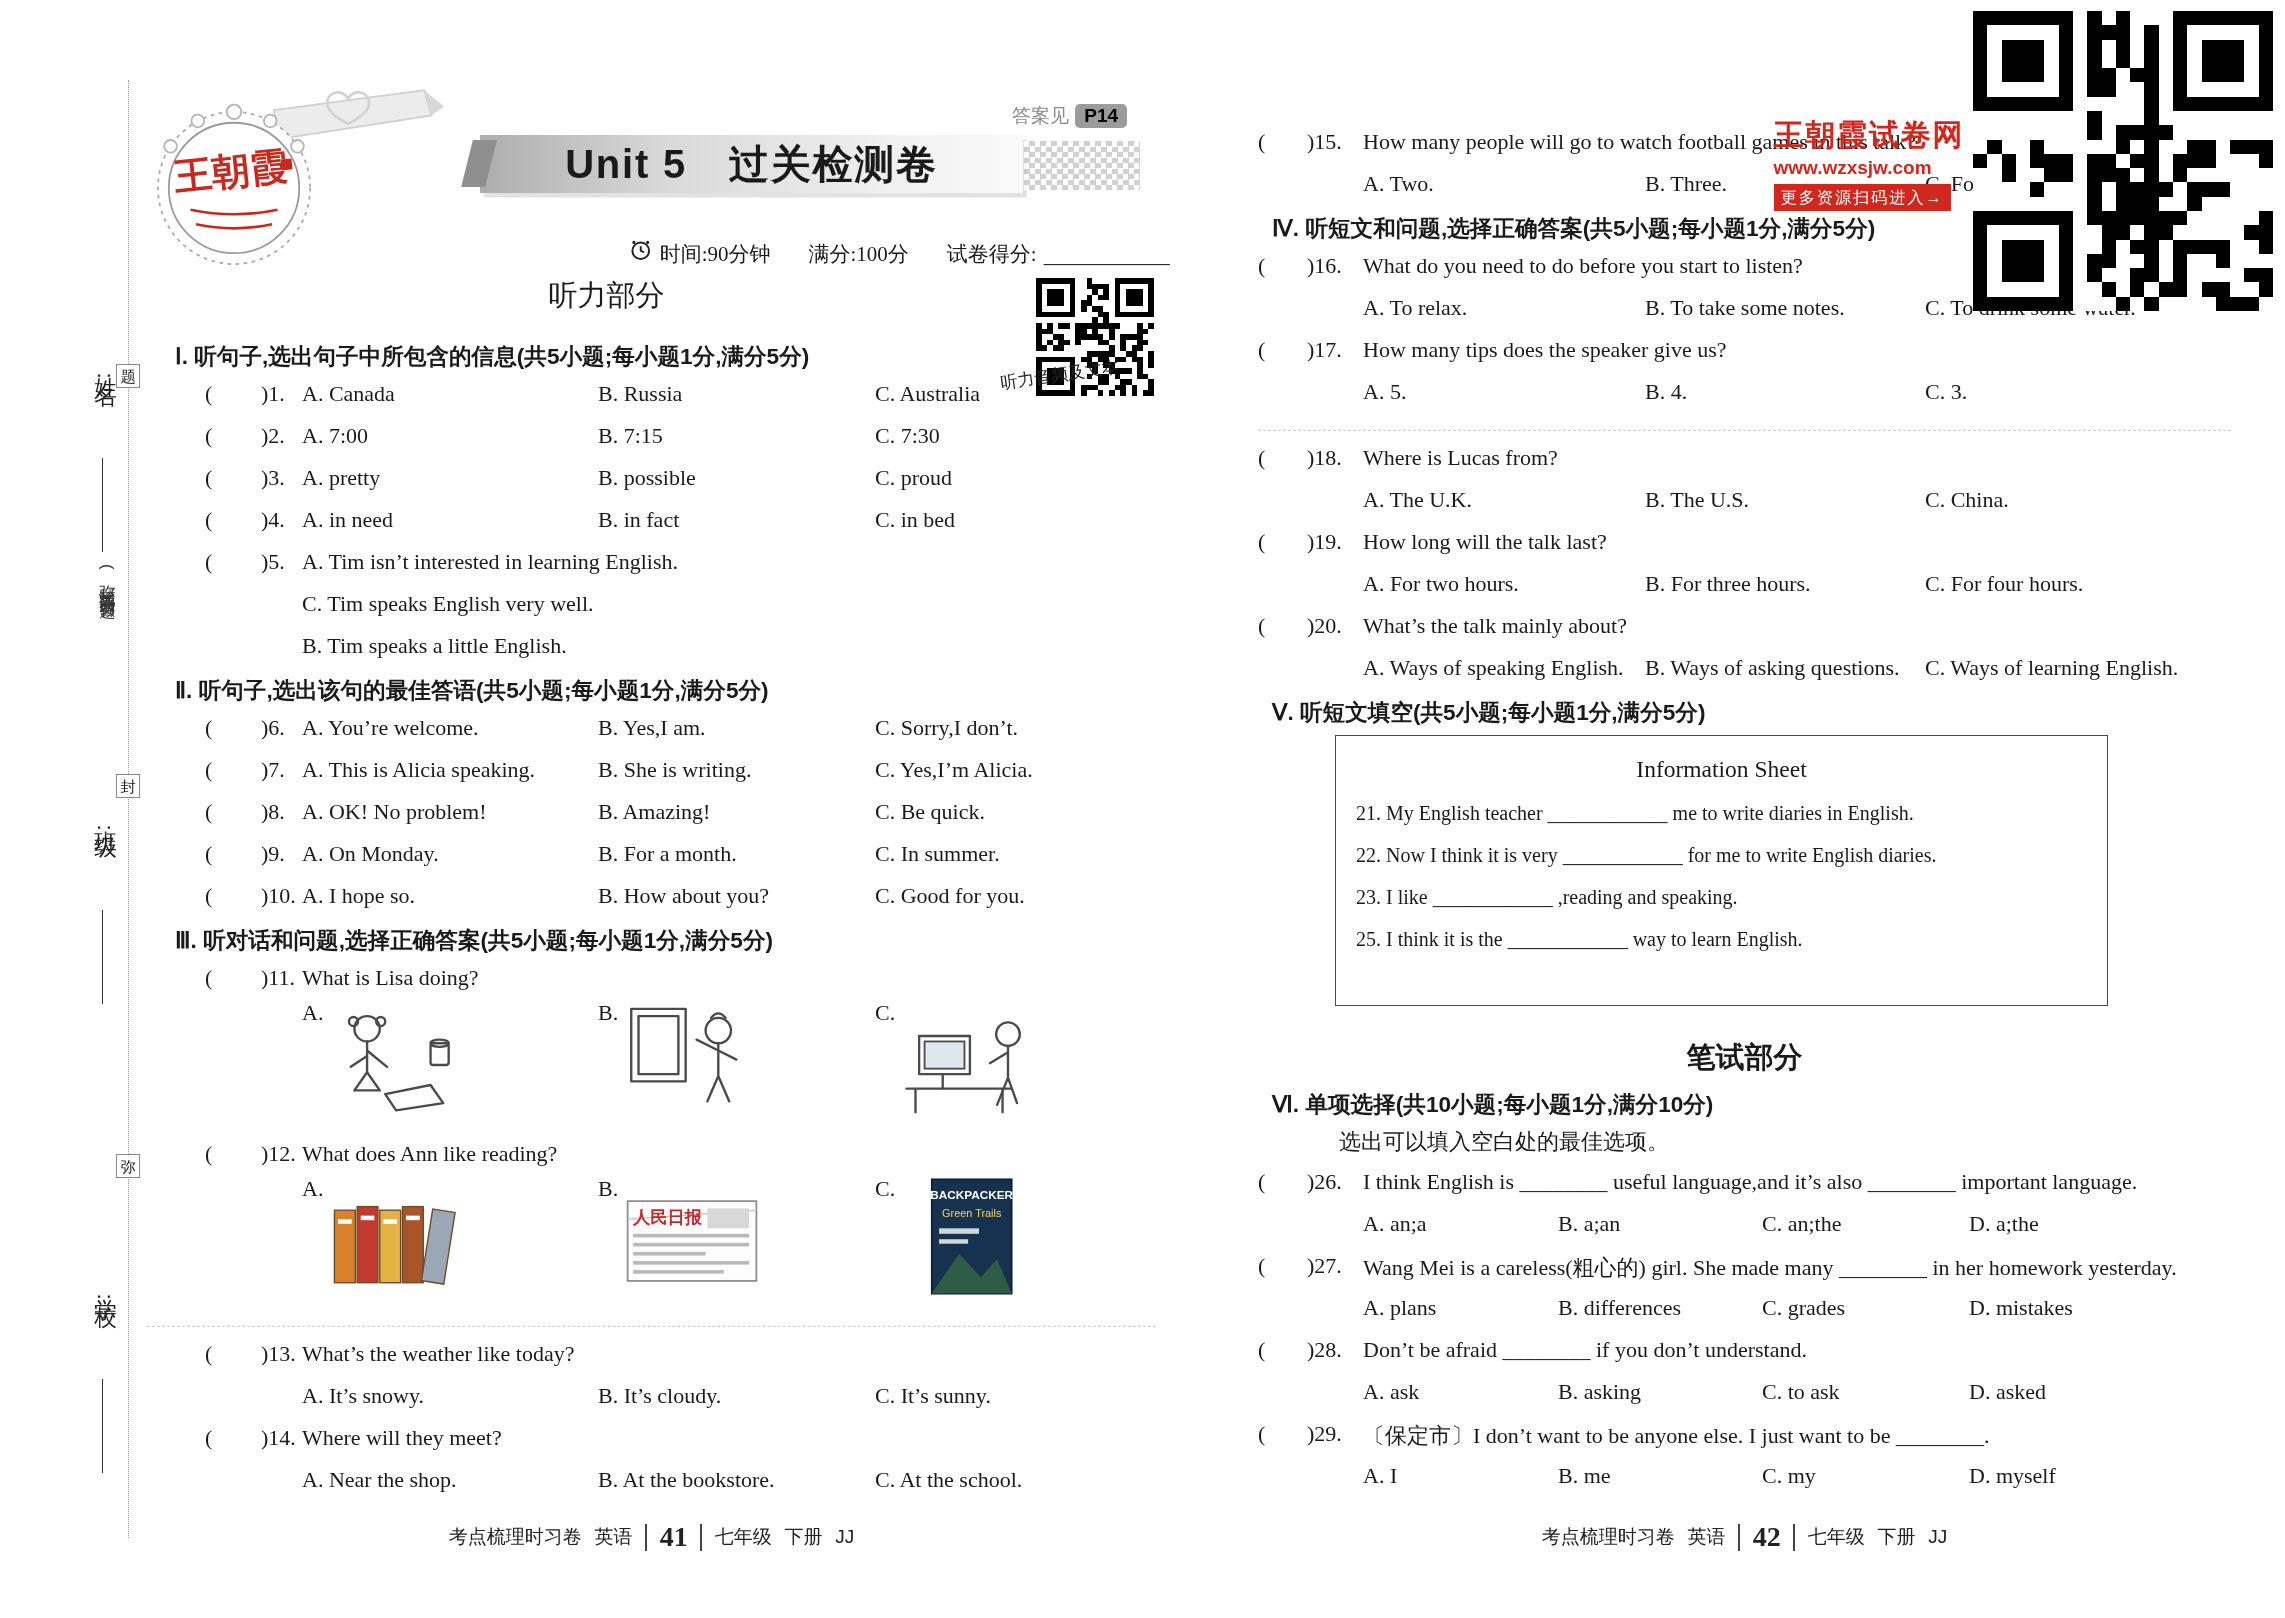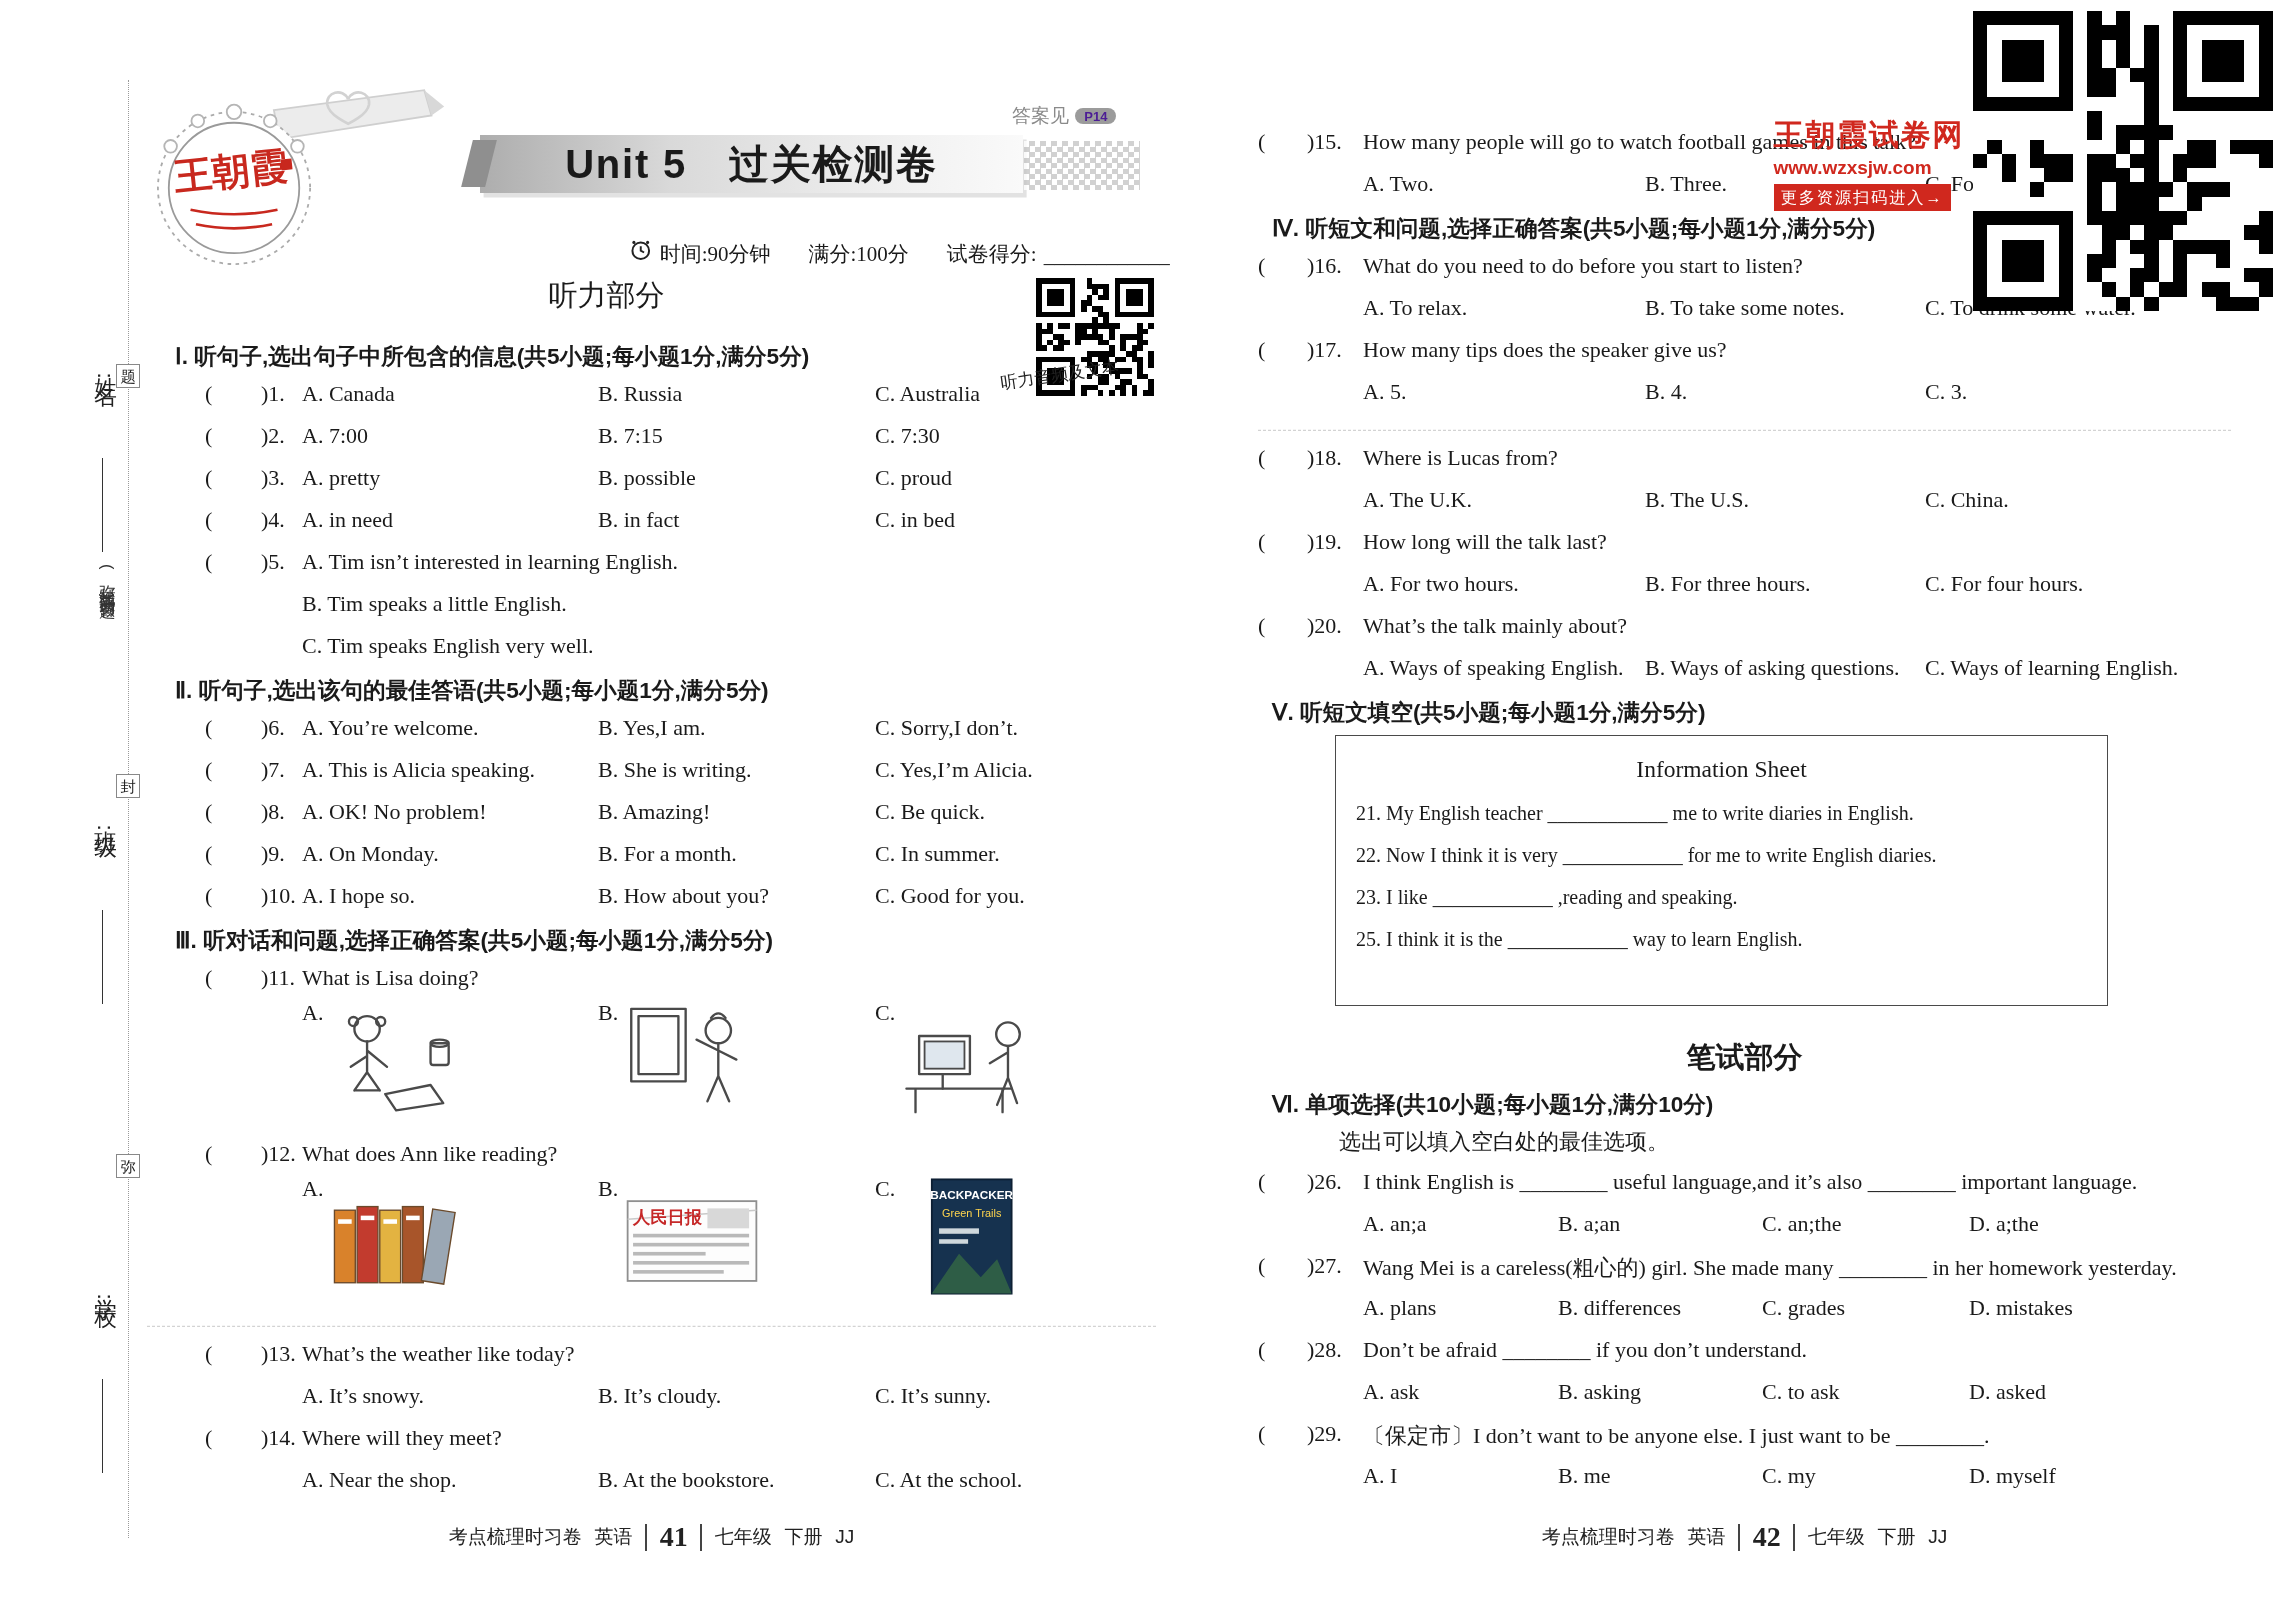--- a/index.html
+++ b/index.html
@@ -27,21 +27,21 @@
   
   .page { position:absolute; top:72px; height:1502px; }
   .pgL { left:136px;  width:1031px; }
   .pgR { left:1247px; width:995px; }
 
   
   .lp-header { position:relative; height:262px; }
   .logo-wrap { position:absolute; left:1.8px; top:0px; width:308px; height:222px; }
   .answer-ref { position:absolute; left:876px; top:31px; display:flex; align-items:center; gap:6.3px;
                 font-family:"Liberation Sans",sans-serif; font-size:19px; color:#8a8a8a; }
-  .answer-badge { background:#9b9b9b; color:#4c1d95; font-weight:bold; padding:0.9px 9px; border-radius:11px; font-size:13px; }
+  .answer-badge { background:#9b9b9b; color:#000000; font-weight:bold; padding:0.9px 9px; border-radius:5px; font-size:19px; }
   .title-bar { position:absolute; left:344px; top:63px; width:543px; height:58px;
                background:linear-gradient(90deg,#adadad,#d9d9d9 35%,#f2f2f2 80%,#fafafa);
                display:flex; align-items:center; justify-content:center;
                font-size:40px; font-weight:bold; letter-spacing:1.8px; box-shadow:3.6px 4.5px 0 #e2e2e2;
                font-family:"Liberation Sans",sans-serif; }
   .title-bar::before { content:""; position:absolute; left:-12.7px; top:5.4px; width:23.5px; height:47px;
                background:#8f8f8f; transform:skewX(-14deg); }
   .checker { position:absolute; left:888px; top:69px; width:116px; height:49px; opacity:.8;
              background-image:repeating-conic-gradient(#c6c6c6 0% 25%, #ffffff 0% 50%);
              background-size:11px 11px; }
@@ -455,24 +455,24 @@
         <span class="col-a">A. in need</span>
         <span class="col-b">B. in fact</span>
         <span class="col-c">C. in bed</span>
       </div>
       <div class="q-line">
         <span class="col-p">(</span>
         <span class="col-n">)5.</span>
         <span class="col-a">A. Tim isn’t interested in learning English.</span>
       </div>
       <div class="q-line">
+        <span class="col-a">C. Tim speaks English very well.</span>
+      </div>
+      <div class="q-line">
         <span class="col-a">B. Tim speaks a little English.</span>
-      </div>
-      <div class="q-line">
-        <span class="col-a">C. Tim speaks English very well.</span>
       </div>
       <div class="sec-title">Ⅱ. 听句子,选出该句的最佳答语(共5小题;每小题1分,满分5分)</div>
       <div class="q-line">
         <span class="col-p">(</span>
         <span class="col-n">)6.</span>
         <span class="col-a">A. You’re welcome.</span>
         <span class="col-b">B. Yes,I am.</span>
         <span class="col-c">C. Sorry,I don’t.</span>
       </div>
       <div class="q-line">

